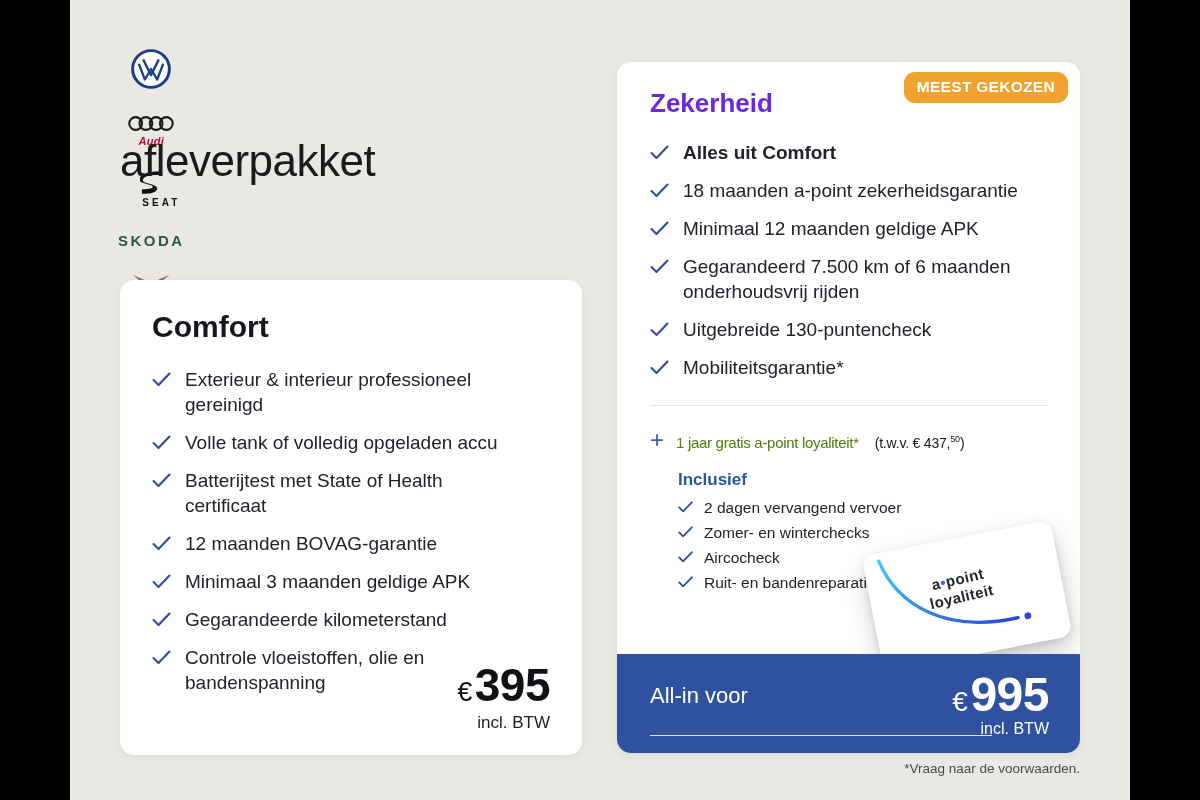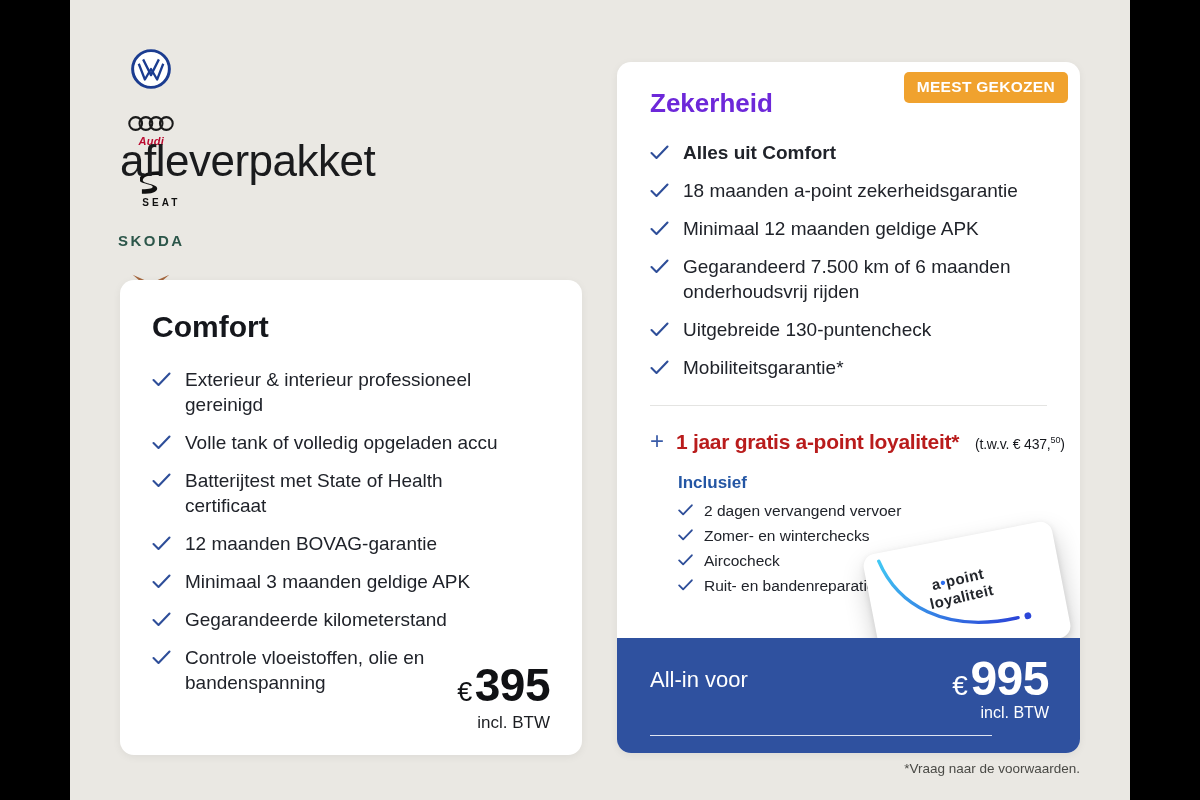--- a/index.html
+++ b/index.html
@@ -54,33 +54,33 @@
   .price-line { font-size:46px; font-weight:700; letter-spacing:-0.5px; white-space:nowrap; }
   .price-line .cur { font-size:27px; font-weight:500; margin-right:3px; }
   .price-vat { font-size:17px; font-weight:400; margin-top:1px; color:#1c1e22; }
 
   
   .card-zekerheid { left:547px; top:62px; width:463px; height:691px; overflow:hidden; }
   .badge {
     position:absolute; top:10px; right:12px;
     background:#F0A22E; color:#fff;
     font-size:15.5px; font-weight:700; letter-spacing:.3px;
-    padding:6px 13px 7px; border-radius:5px;
+    padding:6px 13px 7px; border-radius:11px;
   }
   .card-zekerheid h2 { margin:26px 0 0 33px; font-size:26px; font-weight:700; color:#6d28d9; }
   .card-zekerheid .list { margin:21px 28px 0 33px; }
   .card-zekerheid .item span { max-width:352px; }
   .divider { margin:25px 33px 0; border-top:1px solid #e4e4e2; }
 
   .plus-row {
     margin:24px 0 0 33px; padding-right:14px;
     display:flex; align-items:baseline; gap:12px; white-space:nowrap;
   }
   .plus-glyph { color:#3A5CA8; font-size:24px; font-weight:500; line-height:20px; }
-  .plus-title { font-size:21px; font-weight:700; color:#b91c1c; letter-spacing:-0.3px; }
+  .plus-title { font-size:15px; font-weight:400; color:#4d7c0f; letter-spacing:-0.3px; }
   .plus-note { font-size:14px; color:#16181d; margin-left:4px; letter-spacing:-0.2px; }
   .plus-note sup { font-size:9px; }
 
   .inclusief { margin:19px 0 0 61px; color:#2456A4; font-size:17px; font-weight:600; }
   .sub-list { display:flex; flex-direction:column; gap:6px; margin:8px 0 0 61px; }
   .sub-item { display:flex; gap:11px; font-size:15.5px; line-height:19px; color:#20232a; }
   .sub-item .chk { flex:none; margin-top:3px; }
 
   
   .loyalty-card {
@@ -90,21 +90,21 @@
     transform:rotate(-11deg);
     box-shadow:0 12px 26px rgba(0,0,0,.20), 0 2px 6px rgba(0,0,0,.10);
   }
   .loyalty-card svg { position:absolute; left:0; top:0; }
   .lc-text { position:absolute; left:58px; top:32px; text-align:center; transform:rotate(-2deg); }
   .lc-line { font-size:15px; font-weight:700; color:#23262c; letter-spacing:.4px; line-height:18px; }
   .lc-dot { color:#2D6FF0; }
 
   
   .z-footer {
-    position:absolute; left:0; right:0; bottom:0; height:115px;
+    position:absolute; left:0; right:0; bottom:0; height:99px;
     background:#2F519F; color:#fff;
   }
   .z-footer-label { position:absolute; left:33px; top:29px; font-size:22px; font-weight:500; }
   .z-footer-line { position:absolute; left:33px; bottom:17px; width:342px; height:1px; background:rgba(255,255,255,.85); }
   .z-price { position:absolute; right:31px; top:13px; text-align:right; }
   .z-price .price-line { font-size:48px; }
   .z-price .cur { font-size:28px; }
   .z-price .price-vat { font-size:16px; color:#fff; margin-top:-2px; }
 
   

